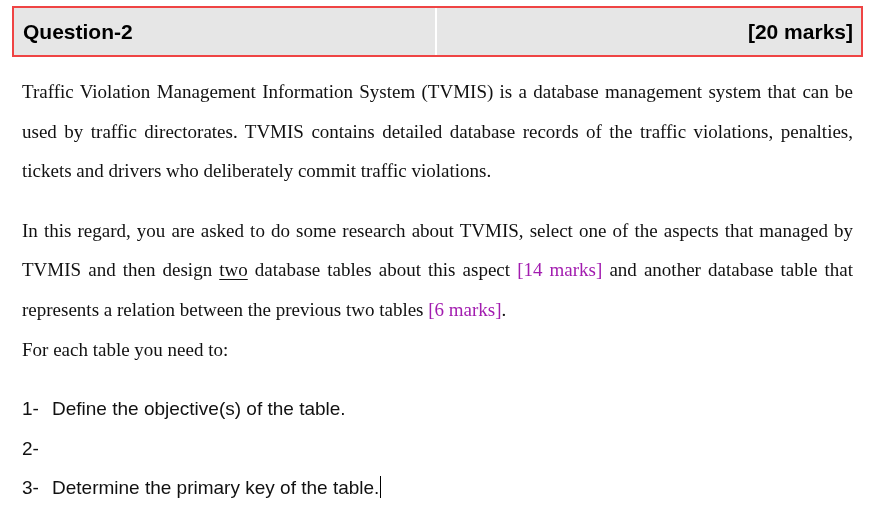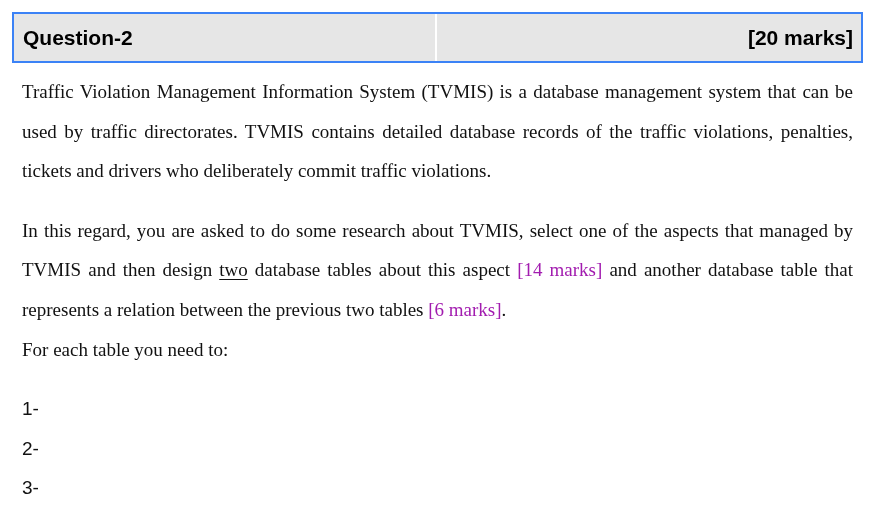--- a/index.html
+++ b/index.html
@@ -11,24 +11,24 @@
       width: 886px;
       height: 526px;
       position: relative;
       overflow: hidden;
       font-family: "Liberation Sans", "DejaVu Sans", sans-serif;
       color: #111111;
     }
     .header-box {
       position: absolute;
       left: 12px;
-      top: 12px;
+      top: 6px;
       width: 847px;
       height: 47px;
-      border: 2px solid #3b82f6;
+      border: 2px solid #ef4444;
       background: #e6e6e6;
       display: flex;
     }
     .header-cell {
       height: 100%;
       display: flex;
       align-items: center;
       font-weight: bold;
       font-size: 21px;
       color: #000000;
@@ -102,21 +102,23 @@
 </div>
 
 <div class="content">
   <p class="para">Traffic Violation Management Information System (TVMIS) is a database management system that can be used by traffic directorates. TVMIS contains detailed database records of the traffic violations, penalties, tickets and drivers who deliberately commit traffic violations.</p>
 
   <p class="para"><span>In this regard, you are asked to do some research about TVMIS, select one of the aspects that managed by TVMIS and then design </span><span class="underline">two</span><span> database tables about this aspect </span><span class="marks-blue">[14 marks]</span><span> and another database table that represents a relation between the previous two tables </span><span class="marks-blue">[6 marks]</span><span>.</span><br><span>For each table you need to:</span></p>
 
   <ul class="task-list">
     <li class="task-item">
       <span class="task-num">1-</span>
+      <span>Define the objective(s) of the table.</span>
     </li>
     <li class="task-item">
       <span class="task-num">2-</span>
     </li>
     <li class="task-item">
       <span class="task-num">3-</span>
+      <span><span>Determine the primary key of the table.</span><span class="caret"></span></span>
     </li>
   </ul>
 </div>
 
 </body></html>

